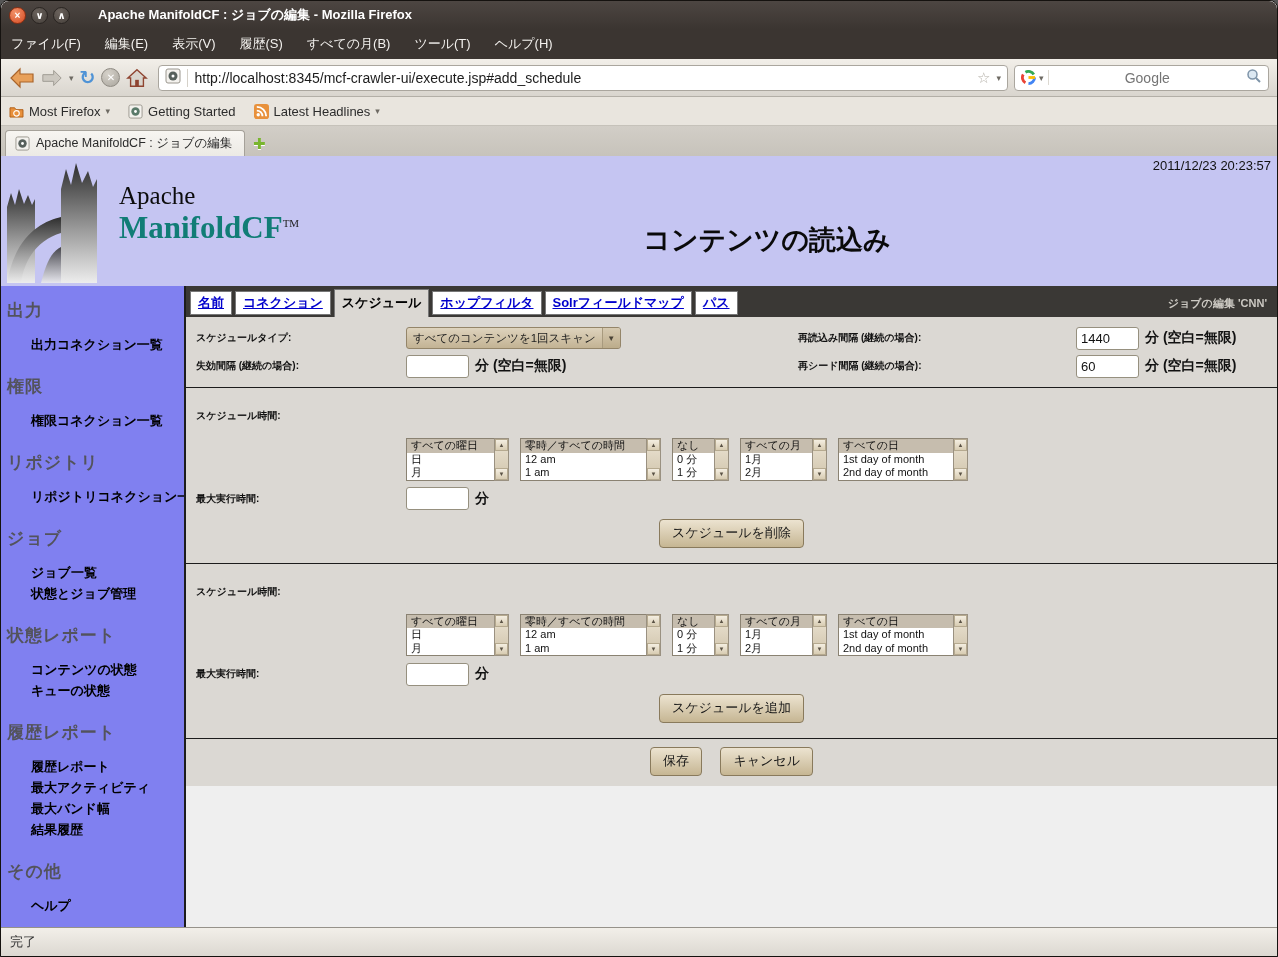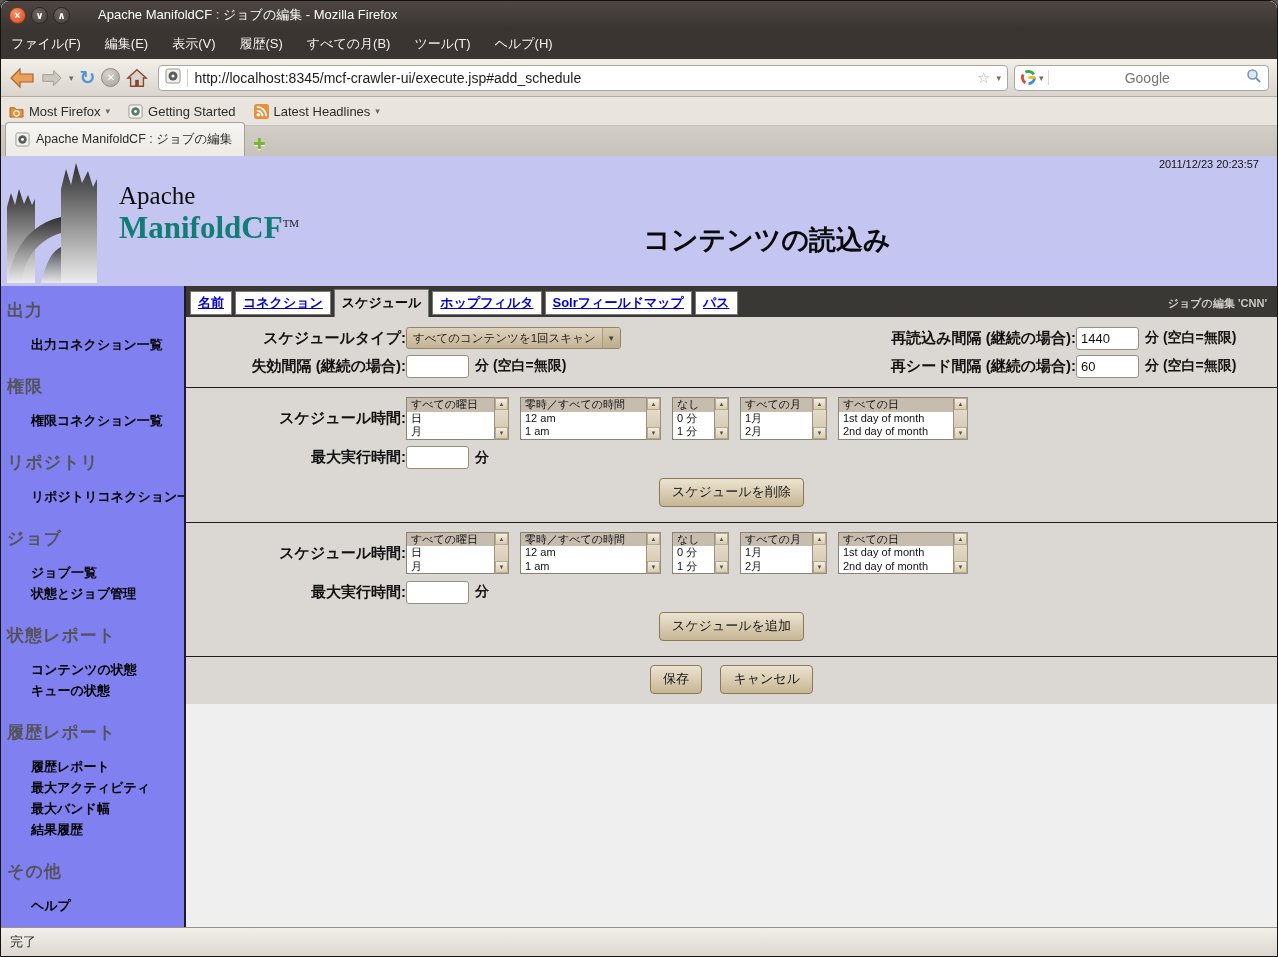--- a/index.html
+++ b/index.html
@@ -19,21 +19,21 @@
     border-radius:8px 8px 0 0;
   }
   .winbtns { display:flex; gap:5px; align-items:center; margin-right:28px; }
   .winbtn {
     width:17px; height:17px; border-radius:50%; font-size:10px; line-height:15px;
     text-align:center; color:#fff; font-weight:bold;
     background:radial-gradient(circle at 35% 30%, #6a625c, #453f3a);
     border:1px solid #2a2522; cursor:default;
   }
   .winbtn.close { background:radial-gradient(circle at 35% 30%, #f2926a, #d34a22); border-color:#8c2f12; }
-  .wintitle { color:#fff; font-weight:normal; font-size:13px; }
+  .wintitle { color:#fff; font-weight:bold; font-size:13px; }
 
   
   .menubar {
     height:30px; background:#3b3531; display:flex; align-items:center;
     padding:0 10px; gap:24px; flex:none;
   }
   .menuitem { color:#f3f1ee; font-size:13px; cursor:default; }
 
   
   .navbar {
@@ -74,36 +74,36 @@
     display:flex; align-items:center; padding:0 8px; gap:18px; flex:none;
   }
   .bookmark { display:flex; align-items:center; gap:5px; font-size:13px; color:#2c2c2c; }
 
   
   .tabstrip {
     height:30px; background:linear-gradient(#d2cec7,#c7c3bb);
     display:flex; align-items:flex-end; padding:0 4px; gap:6px; flex:none;
   }
   .browsertab {
-    height:34px; background:linear-gradient(#f7f5f1,#eceae5);
+    height:26px; background:linear-gradient(#f7f5f1,#eceae5);
     border:1px solid #a5a199; border-bottom:none; border-radius:4px 4px 0 0;
     display:flex; align-items:center; gap:6px; padding:0 9px; font-size:12.5px; color:#2b2b2b;
     min-width:240px;
   }
   .newtab { font-size:15px; font-weight:bold; color:#79b52e; padding:0 4px 3px 2px; text-shadow:0 1px 0 #fff; }
 
   
   .page { flex:1; display:flex; flex-direction:column; overflow:hidden; }
   .pageheader { height:130px; background:#c5c5f2; position:relative; flex:none; }
   .logo { position:absolute; left:0; top:3px; }
   .logotext { position:absolute; left:118px; top:26px; font-family:"Liberation Serif","DejaVu Serif",serif; }
   .logotext .l1 { font-size:25px; color:#0c0c0c; }
   .logotext .l2 { font-size:31px; font-weight:bold; color:#117d76; line-height:1.15; }
   .logotext sup { font-size:11px; color:#222; font-weight:normal; }
-  .pagedate { position:absolute; top:2px; right:18px; font-size:11px; color:#111; }
+  .pagedate { position:absolute; top:2px; right:6px; font-size:13px; color:#111; }
   .pagetitle {
     position:absolute; top:66px; left:50%; transform:translateX(-50%); margin-left:128px;
     font-size:27px; font-weight:bold; color:#0a0a0a; white-space:nowrap;
   }
 
   .pagebody { flex:1; display:flex; overflow:hidden; }
 
   
   .sidebar {
     width:185px; flex:none; background:#8080f0; border-right:2px solid #1d1d1d;
@@ -128,21 +128,21 @@
     background:#dbd8d3; color:#000; text-decoration:none; height:28px;
     border-bottom:none; padding-top:4px;
   }
   .ctabs-right { margin-left:auto; font-size:11px; font-weight:bold; color:#ccc9c3; padding-right:4px; align-self:center; }
 
   .formarea { background:#dbd8d3; flex:none; }
   .formsec { padding:7px 10px; }
   .hrule { border-top:1px solid #1c1c1c; }
 
   .frow { display:grid; grid-template-columns:210px 392px 278px 1fr; align-items:center; min-height:28px; }
-  .flabel { font-size:15px; font-weight:bold; color:#111; text-align:right; padding-right:0; white-space:nowrap; }
+  .flabel { font-size:10px; font-weight:bold; color:#111; padding-right:19px; white-space:nowrap; }
   .ffield { display:flex; align-items:center; gap:6px; }
   .suffix { font-size:14px; font-weight:bold; color:#111; white-space:nowrap; }
 
   .textinput {
     width:63px; height:23px; background:#fff; border:1px solid #96907f; border-radius:3px;
     font-size:13px; padding:0 4px; color:#111; outline:none;
     font-family:"Liberation Sans","DejaVu Sans",sans-serif;
   }
 
   .dropdown {
@@ -151,21 +151,21 @@
   }
   .dropdown .dval { font-size:11.5px; color:#1e1e1e; padding:3px 6px 0 6px; white-space:nowrap; }
   .dropdown .darr {
     width:18px; border-left:1px solid #a89a7e; display:flex; align-items:center; justify-content:center;
     font-size:8px; color:#4a4336; background:linear-gradient(#d6c9b0,#bcac8b);
   }
 
   
   .schedrow { display:grid; grid-template-columns:210px 1fr; align-items:start; }
   .selgroup { display:flex; gap:11px; align-items:flex-start; }
-  .sel { display:flex; }
+  .sel { display:flex;margin-top:41px; }
   .sel-list { background:#fff; border:1px solid #8a8272; border-right:none; font-size:11px; color:#111; }
   .opt { line-height:13.5px; padding:0 4px; white-space:nowrap; overflow:hidden; }
   .opt.sel-on { background:#c6bdae; }
   .sel-sb {
     width:15px; border:1px solid #9a9181; background:linear-gradient(#ece4d4,#cfc3aa);
     display:flex; flex-direction:column; justify-content:space-between; align-items:center;
   }
   .sb-up::before { content:"▲"; font-size:6px; color:#5a5245; }
   .sb-dn::before { content:"▼"; font-size:6px; color:#5a5245; }
   .sb-up,.sb-dn { height:12px; display:flex; align-items:center; justify-content:center; width:100%; background:linear-gradient(#f4eee1,#d8ccb2); border:1px solid #b5a98f; }

